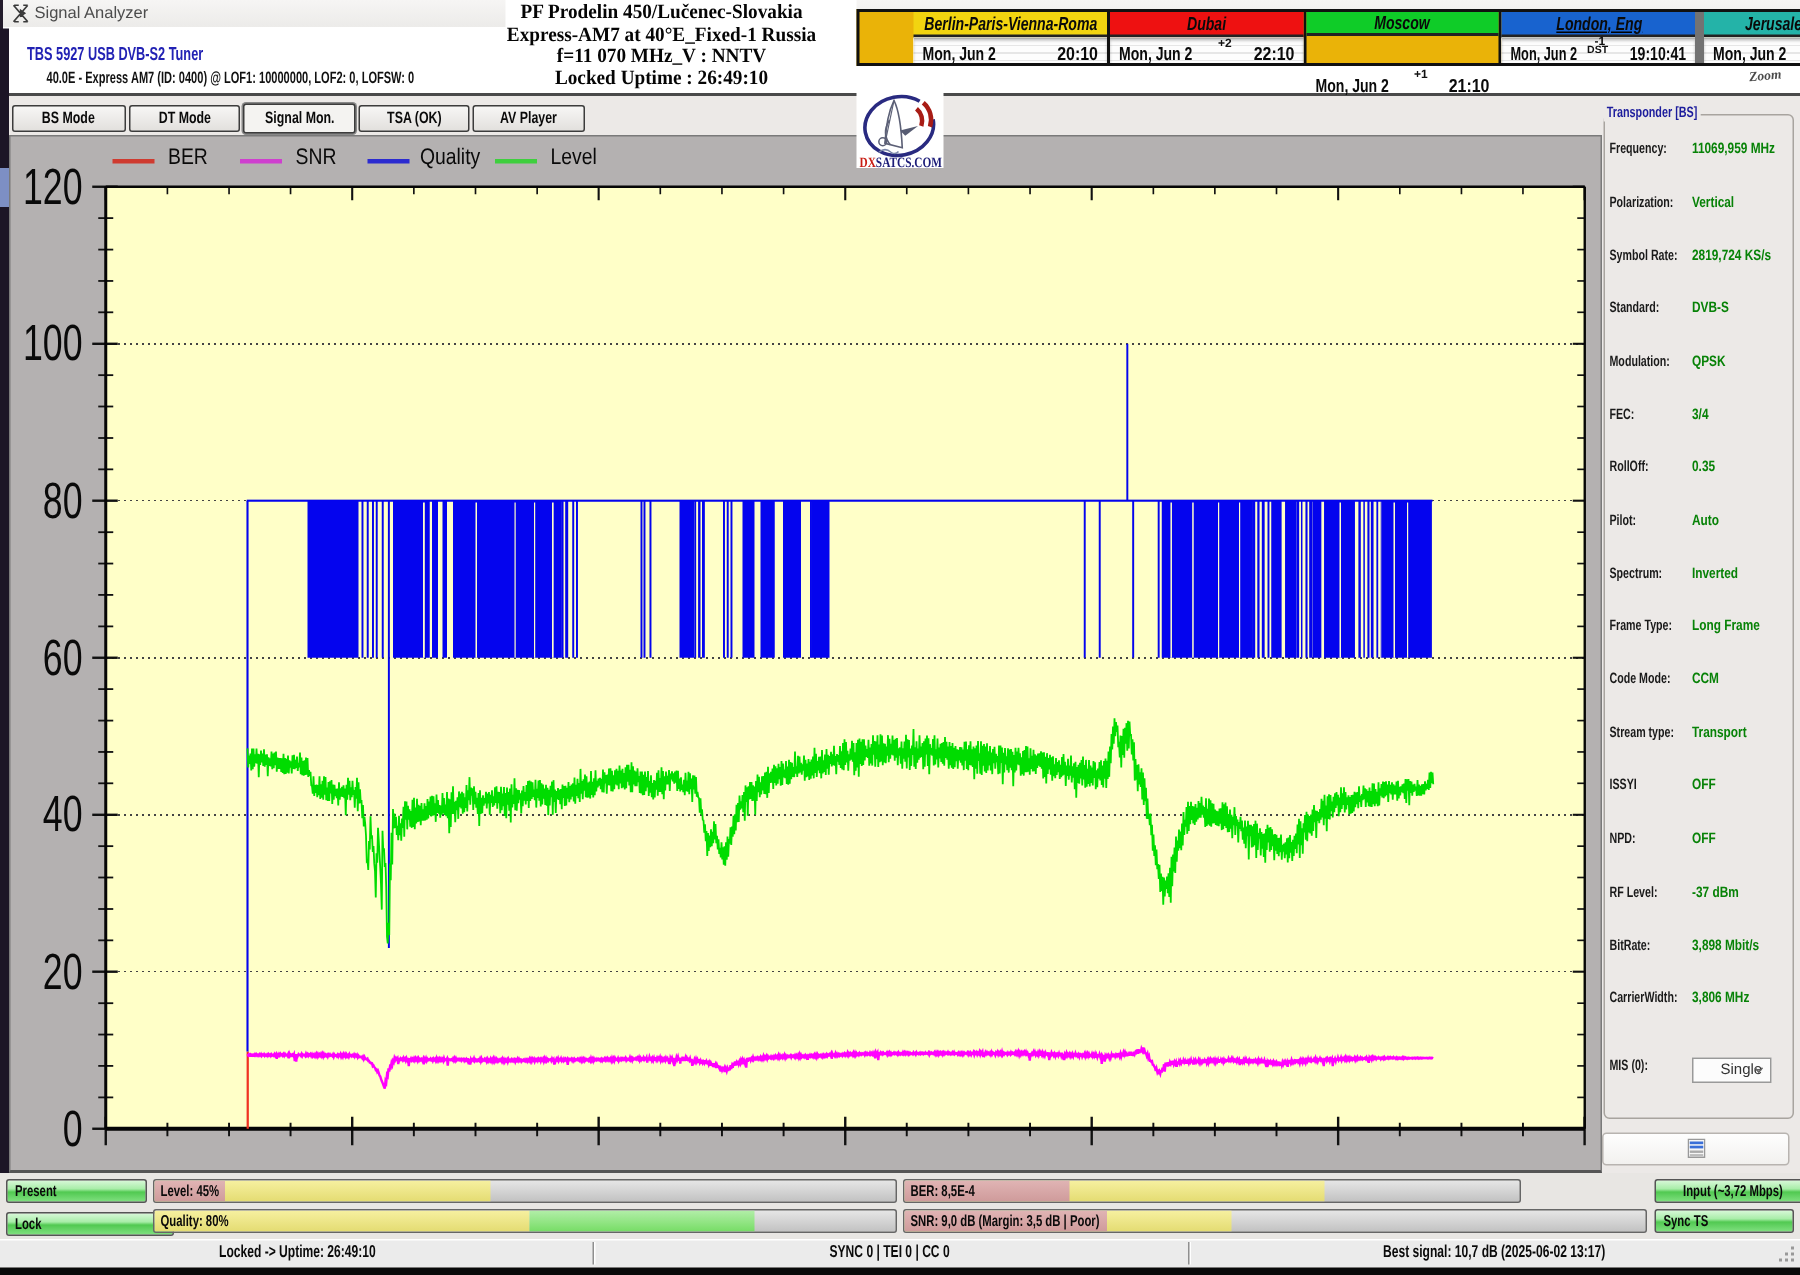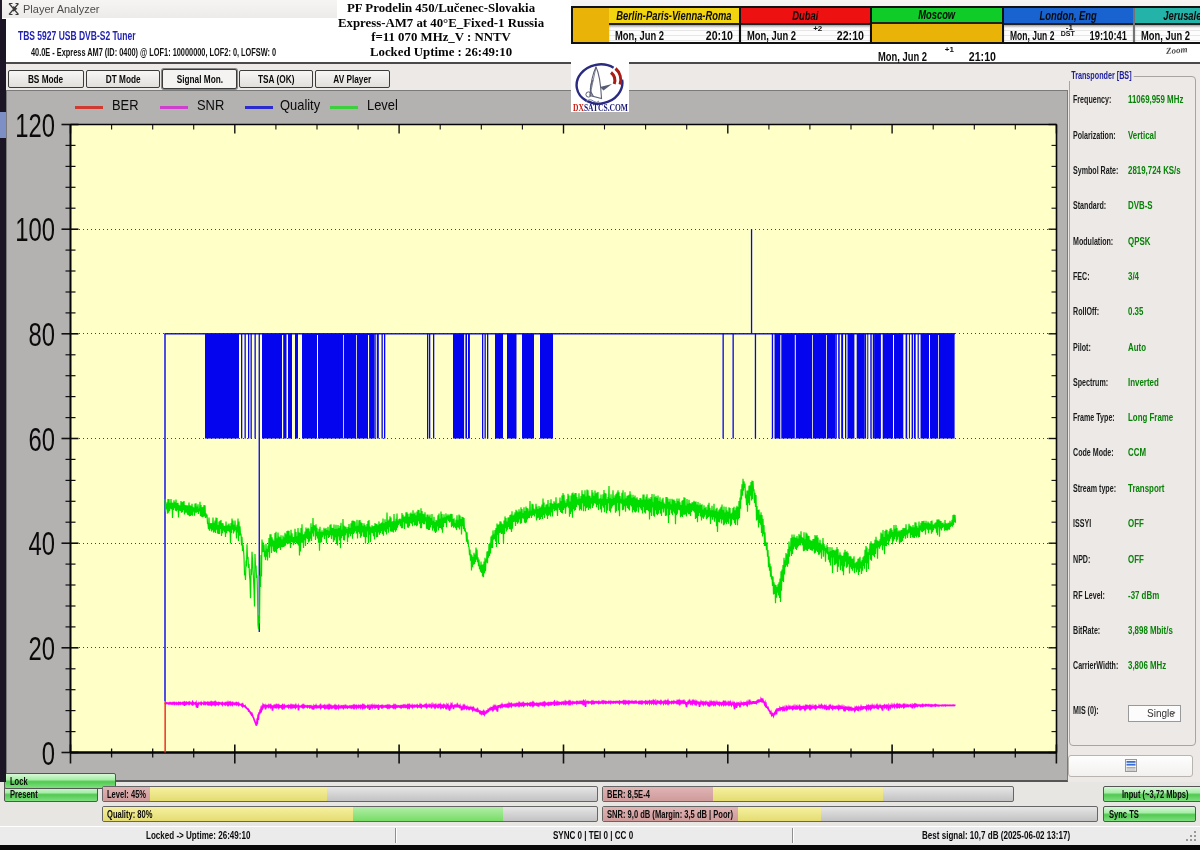--- a/index.html
+++ b/index.html
@@ -96,21 +96,21 @@
 #grip { right:2px; top:829px; width:14px; height:14px; position:absolute;}
 </style></head>
 <body>
 
 <div class="abs" id="titlebar"></div>
 <div class="abs" id="whitehdr"></div>
 <div class="abs" id="whitebox"></div>
 <svg class="abs" style="left:7px;top:2px" width="14" height="14" viewBox="0 0 14 14">
   <path d="M2 1.5 L11.5 12.5 M11.5 1.5 L2 12.5 M2.5 1.5 h3 M8.5 1.5 h3 M2.5 12.5 h3 M8.5 12.5 h3 M6.8 5 l2.6 1.8 -2.6 1.8 z" stroke="#3a3a3a" stroke-width="1.15" fill="#4a4a4a"></path>
 </svg>
-<div class="abs" id="titletxt">Player Analyzer</div>
+<div class="abs" id="titletxt">Signal Analyzer</div>
 <div class="abs" id="tuner1">TBS 5927 USB DVB-S2 Tuner</div>
 <div class="abs" id="tuner2">40.0E - Express AM7 (ID: 0400) @ LOF1: 10000000, LOF2: 0, LOFSW: 0</div>
 <div class="abs" id="hdrtext">PF Prodelin 450/Lučenec-Slovakia<br>Express-AM7 at 40°E_Fixed-1 Russia<br>f=11 070 MHz_V : NNTV<br>Locked Uptime : 26:49:10</div>
 <div class="abs" id="sepline"></div>
 <div class="abs" id="clocks">
 <div class="ccol" style="border-right:2px solid #111;">
       <div class="chead" style="background:#f2d410">
         <span>Berlin-Paris-Vienna-Roma</span>
       </div>
       <div class="cdata">
@@ -131,21 +131,21 @@
 <div class="ccol" style="border-right:2px solid #111;gap:22px;">
       <div class="chead" style="background:#0fcc28">
         <span>Moscow</span>
       </div>
       <div class="cdata">
         <span class="cdate">Mon, Jun 2</span>
         <span class="supo">+1</span>
         <span class="ctime">21:10</span>
       </div>
     </div>
-<div class="ccol" style="border-right:2px solid #737373;">
+<div class="ccol" style="border-right:6px solid #737373;text-decoration:underline;">
       <div class="chead" style="background:#1863cf">
         <span>London, Eng</span>
       </div>
       <div class="cdata">
         <span class="cdate">Mon, Jun 2</span>
         <span class="sup2">
           <span class="supn">-1</span>
           <span class="dst">DST</span>
         </span>
         <span class="ctime">19:10:41</span>
@@ -452,21 +452,21 @@
 <svg class="abs" style="left:1125px;top:759px" width="12" height="13" viewBox="0 0 12 13">
   <rect x="0.5" y="0.5" width="11" height="12" fill="#f6f6f6" stroke="#999" stroke-width="1"></rect>
   <rect x="1.5" y="2" width="9" height="1.8" fill="#3a6fd8"></rect>
   <rect x="1.5" y="4.8" width="9" height="1.8" fill="#3a6fd8"></rect>
   <rect x="1.5" y="8" width="9" height="1.6" fill="#aaa"></rect>
   <rect x="1.5" y="10.4" width="9" height="1.3" fill="#bbb"></rect>
 </svg>
 
 <div class="abs" id="botarea"></div>
 <div class="gbtn" style="left:4px; top:786px; width:94px;"><span>Present</span></div>
-<div class="gbtn" style="left:4px; top:773px; width:112px;"><span>Lock</span></div>
+<div class="gbtn" style="left:4px; top:808px; width:112px;"><span>Lock</span></div>
 <div class="pbar" style="left:102px; top:786px; width:496px;">
   <div class="pseg" style="left:0;width:224px;background:linear-gradient(#f6f0a0,#e4dc72)"></div>
   <div class="pseg" style="left:0;width:47px;background:linear-gradient(#e0b4b4,#cf9b9b)"></div>
   <div class="ptxt">Level: 45%</div>
 </div>
 <div class="pbar" style="left:102px; top:806px; width:496px;">
   <div class="pseg" style="left:0;width:250px;background:linear-gradient(#f6f0a0,#e4dc72)"></div>
   <div class="pseg" style="left:250px;width:150px;background:linear-gradient(#b2eea8,#77dd66)"></div>
   <div class="ptxt">Quality: 80%</div>
 </div>

